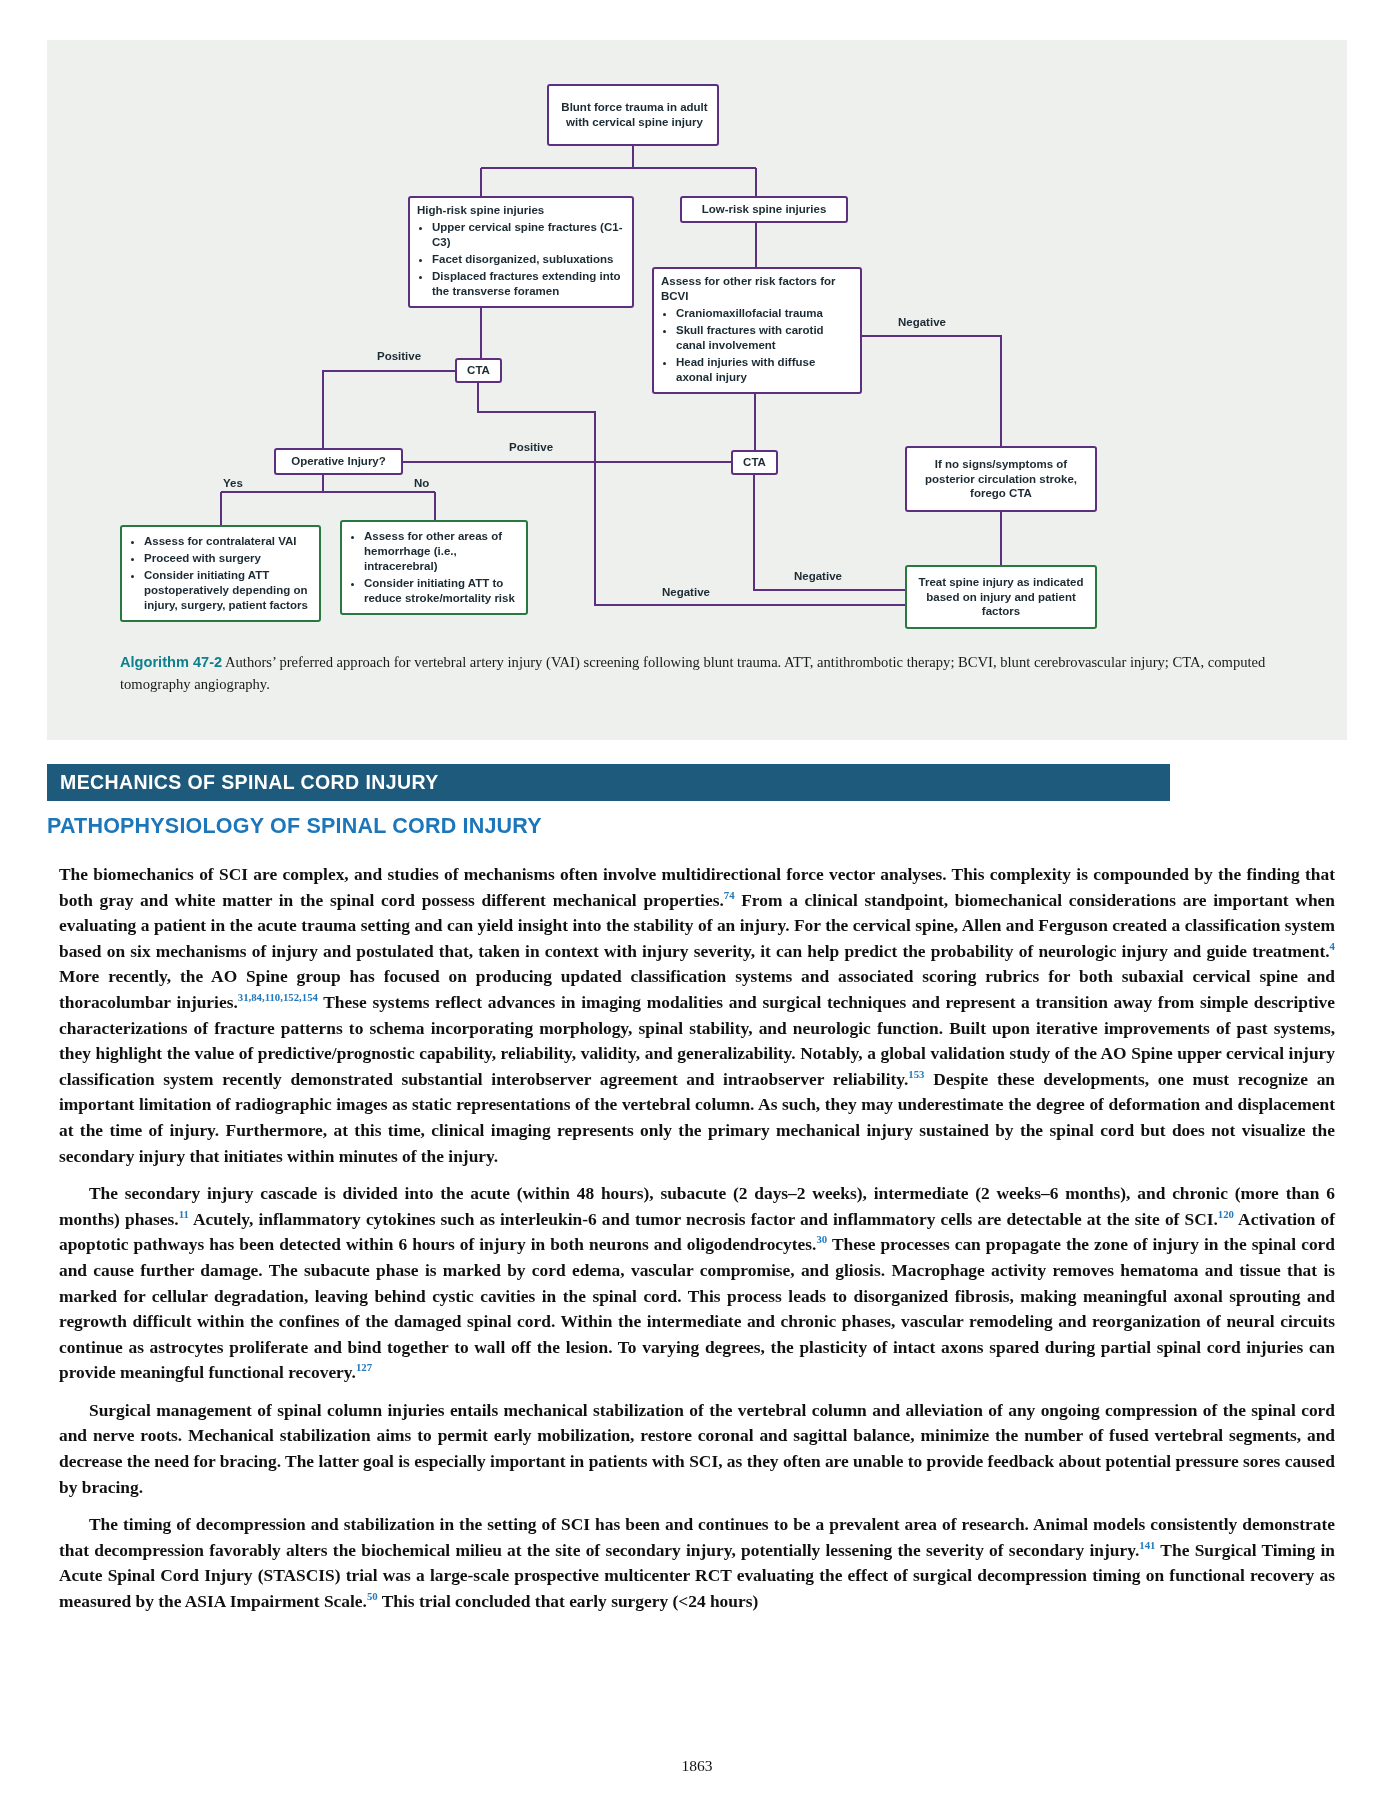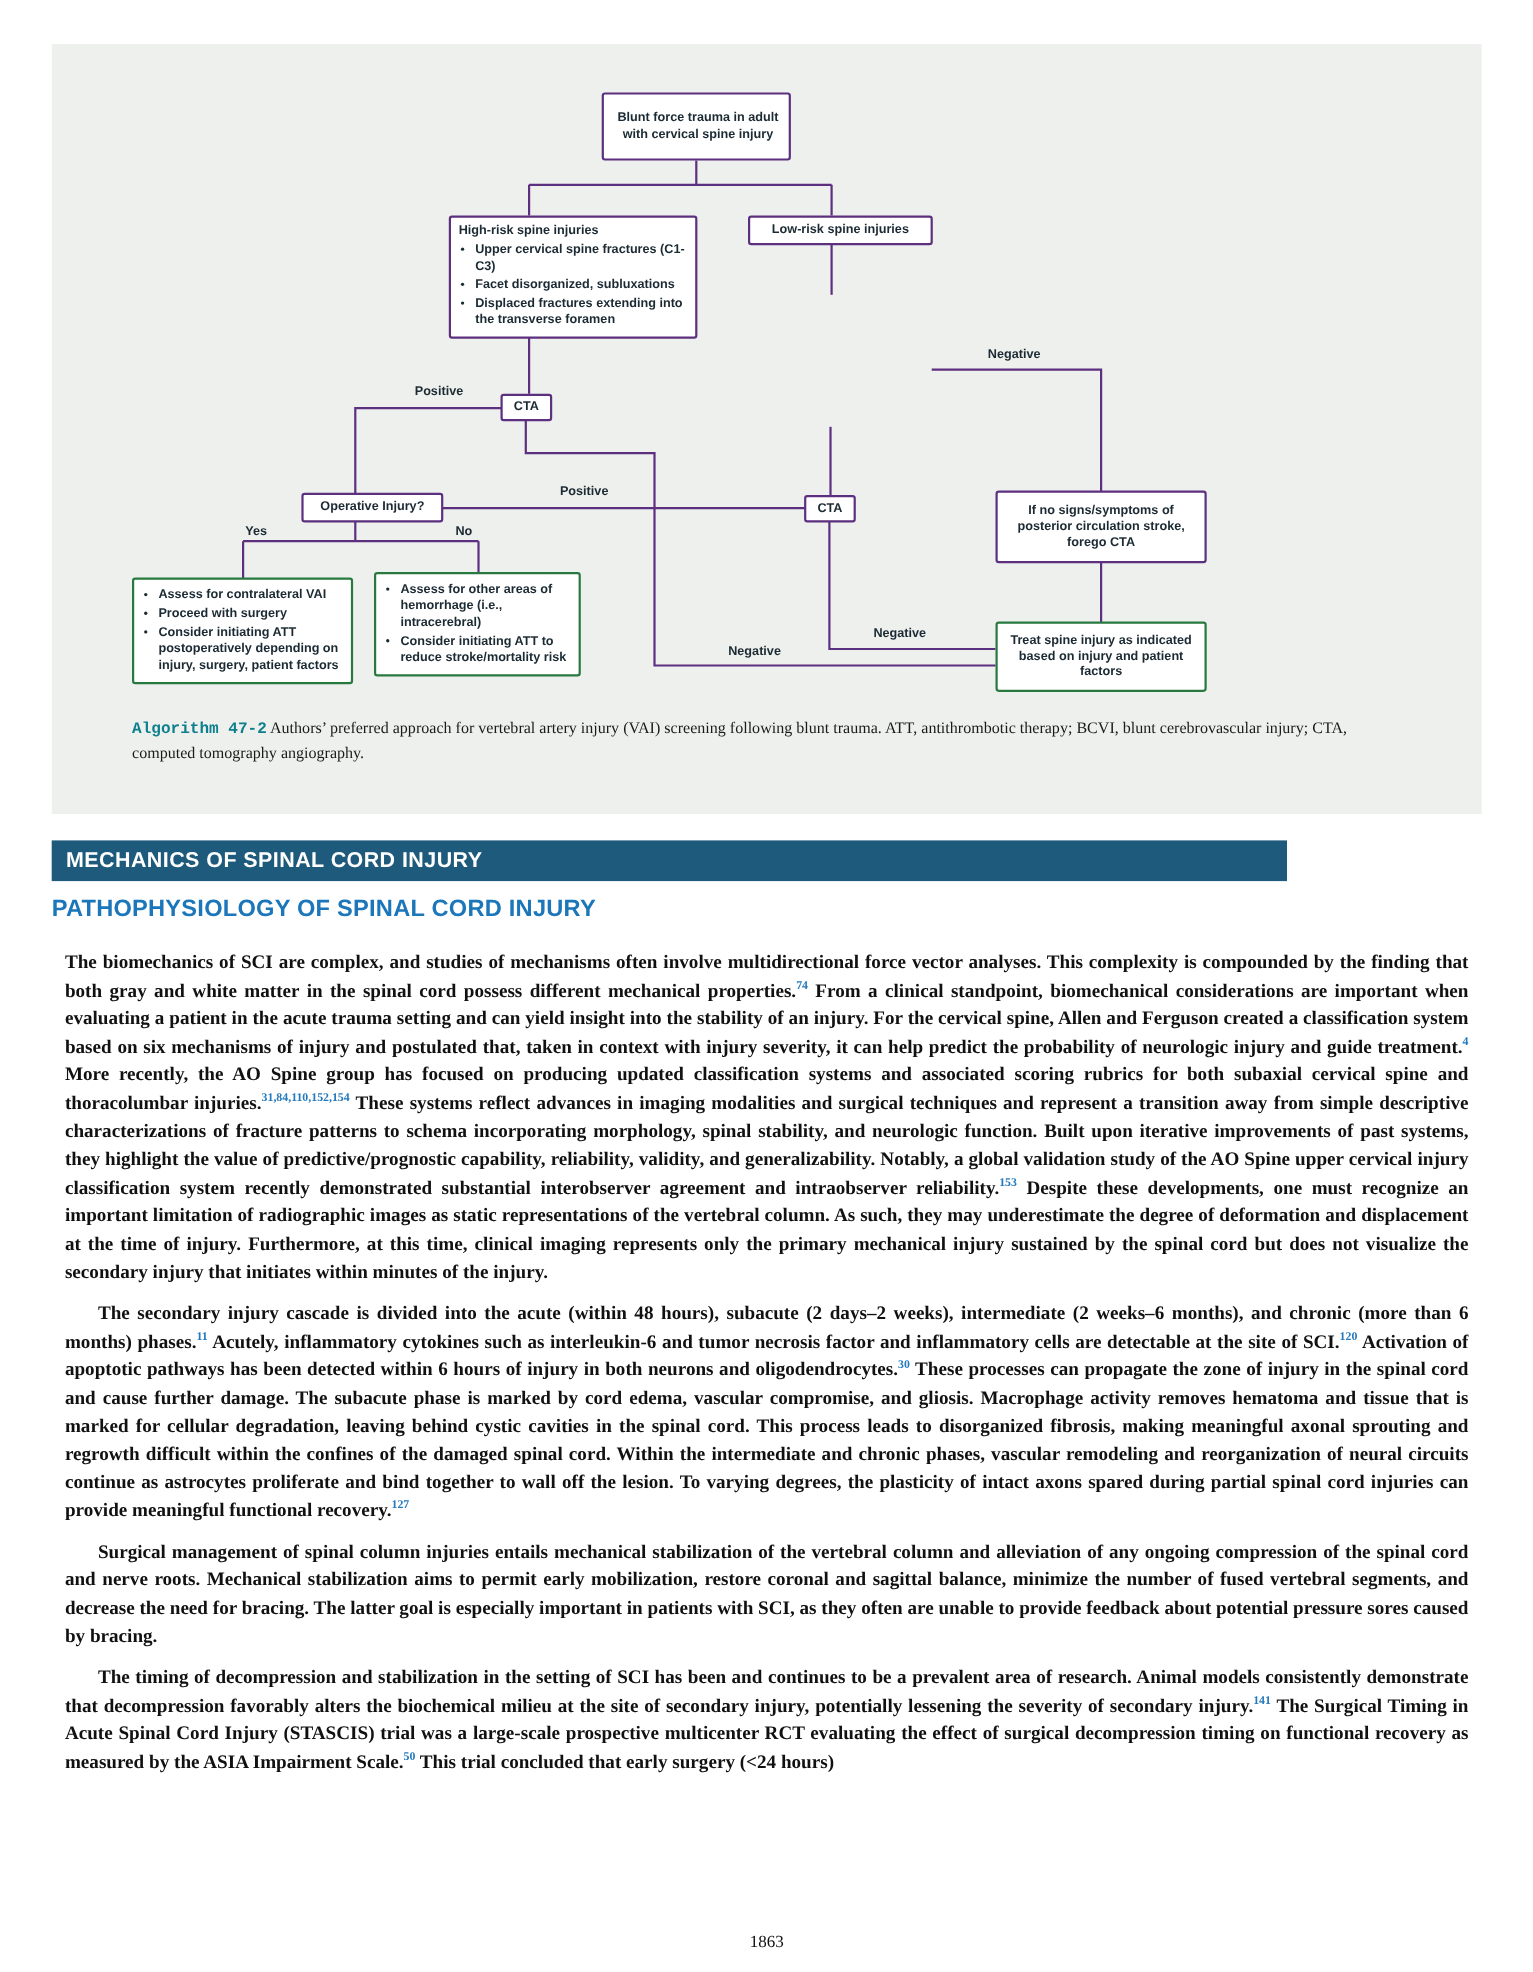--- a/index.html
+++ b/index.html
@@ -25,21 +25,21 @@
         color:var(--node-text);padding:5px 7px;}
   .node.green{border-color:var(--green);}
   .node.center{display:flex;align-items:center;justify-content:center;text-align:center;}
   .node-title{margin:0 0 1px 0;}
   .node ul{margin:2px 0 0 0;padding-left:15px;}
   .node li{margin:0 0 2px 0;}
   .edge-label{position:absolute;font-family:"Liberation Sans", sans-serif;font-weight:bold;
               font-size:11.5px;color:var(--node-text);}
   .figure-caption{position:absolute;left:73px;top:612px;width:1150px;
                   font-family:"Liberation Serif", serif;font-size:14.6px;line-height:1.5;color:#1a1a1a;}
-  .figure-caption .cap-label{font-family:Liberation Mono, monospace;font-weight:bold;color:var(--caption-label);}
+  .figure-caption .cap-label{font-family:Liberation Sans, sans-serif;font-weight:bold;color:var(--caption-label);}
   
   .section-banner{position:absolute;left:47px;top:764px;width:1123px;height:37px;background:var(--banner);
                   display:flex;align-items:center;padding-left:13px;}
   .section-banner span{font-family:"Liberation Sans", sans-serif;font-weight:bold;font-size:19.5px;
                        letter-spacing:.4px;color:#ffffff;}
   .sub-heading{position:absolute;left:47px;top:814px;font-family:"Liberation Sans", sans-serif;
                font-weight:bold;font-size:21.5px;letter-spacing:.2px;color:var(--heading);}
   
   .body-text{position:absolute;left:47px;top:850px;width:1300px;}
   .body-text p{margin:12px;text-align:justify;font-size:17.4px;line-height:25.6px;color:#111;font-weight:bold;}
@@ -84,20 +84,28 @@
         <li>Upper cervical spine fractures (C1-C3)</li>
         <li>Facet disorganized, subluxations</li>
         <li>Displaced fractures extending into the transverse foramen</li>
       </ul>
     </div>
 
     <div class="node center" style="left:633px;top:156px;width:168px;height:27px;">
       <span>Low-risk spine injuries</span>
     </div>
 
+    <div class="node" style="left:605px;top:227px;width:210px;">
+      <div class="node-title">Assess for other risk factors for BCVI</div>
+      <ul>
+        <li>Craniomaxillofacial trauma</li>
+        <li>Skull fractures with carotid canal involvement</li>
+        <li>Head injuries with diffuse axonal injury</li>
+      </ul>
+    </div>
 
     <div class="node center" style="left:408px;top:318px;width:47px;height:25px;">
       <span>CTA</span>
     </div>
 
     <div class="node center" style="left:211px;top:408px;width:129px;height:27px;margin-left:16px;">
       <span>Operative Injury?</span>
     </div>
 
     <div class="node center" style="left:684px;top:410px;width:47px;height:25px;">

